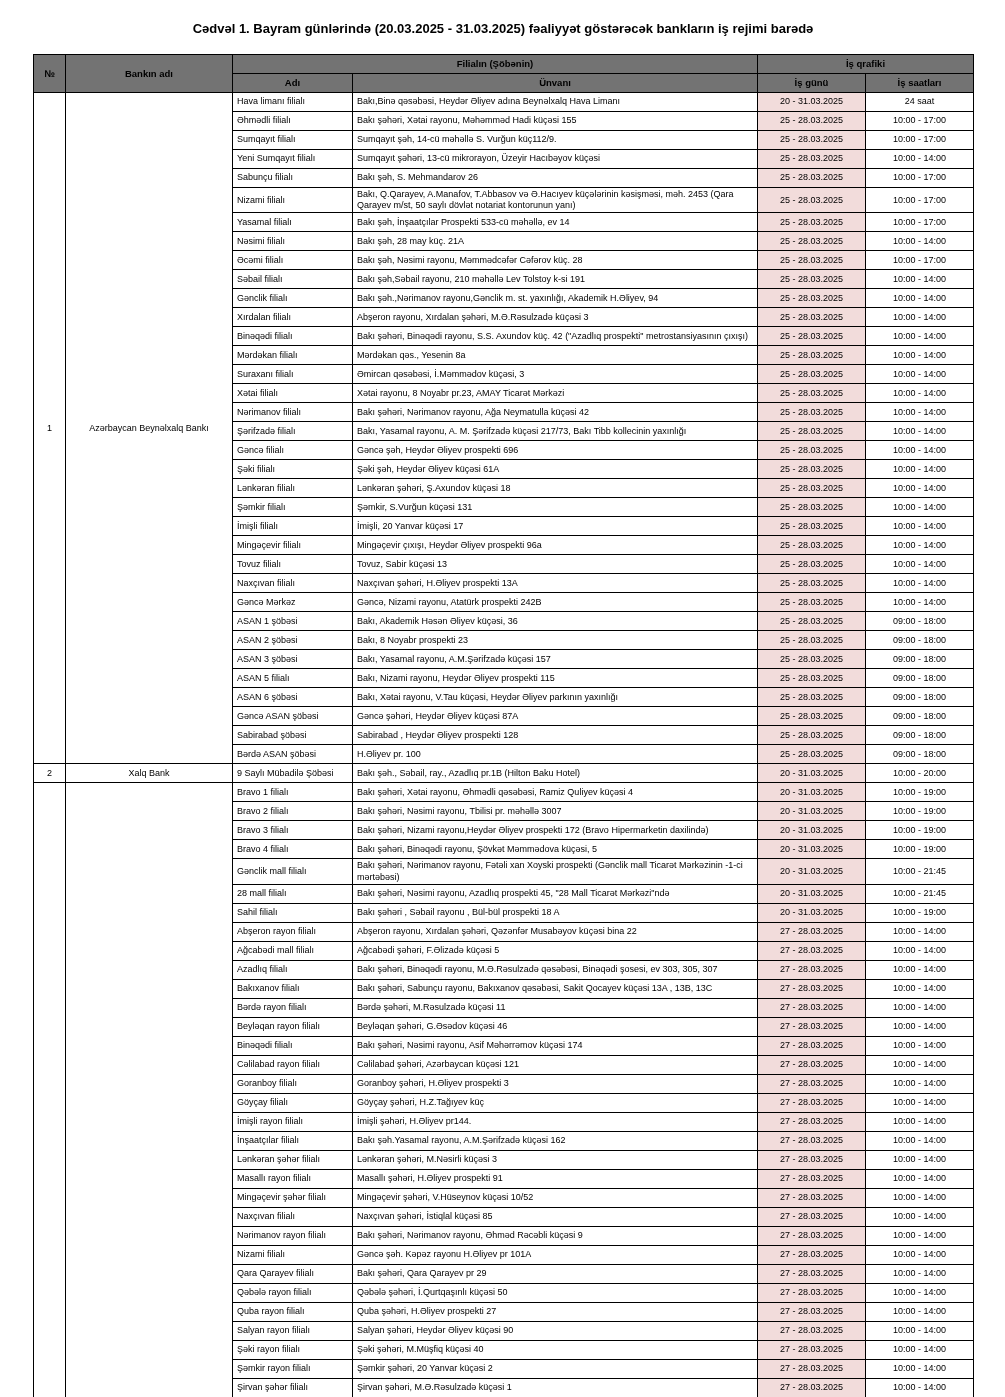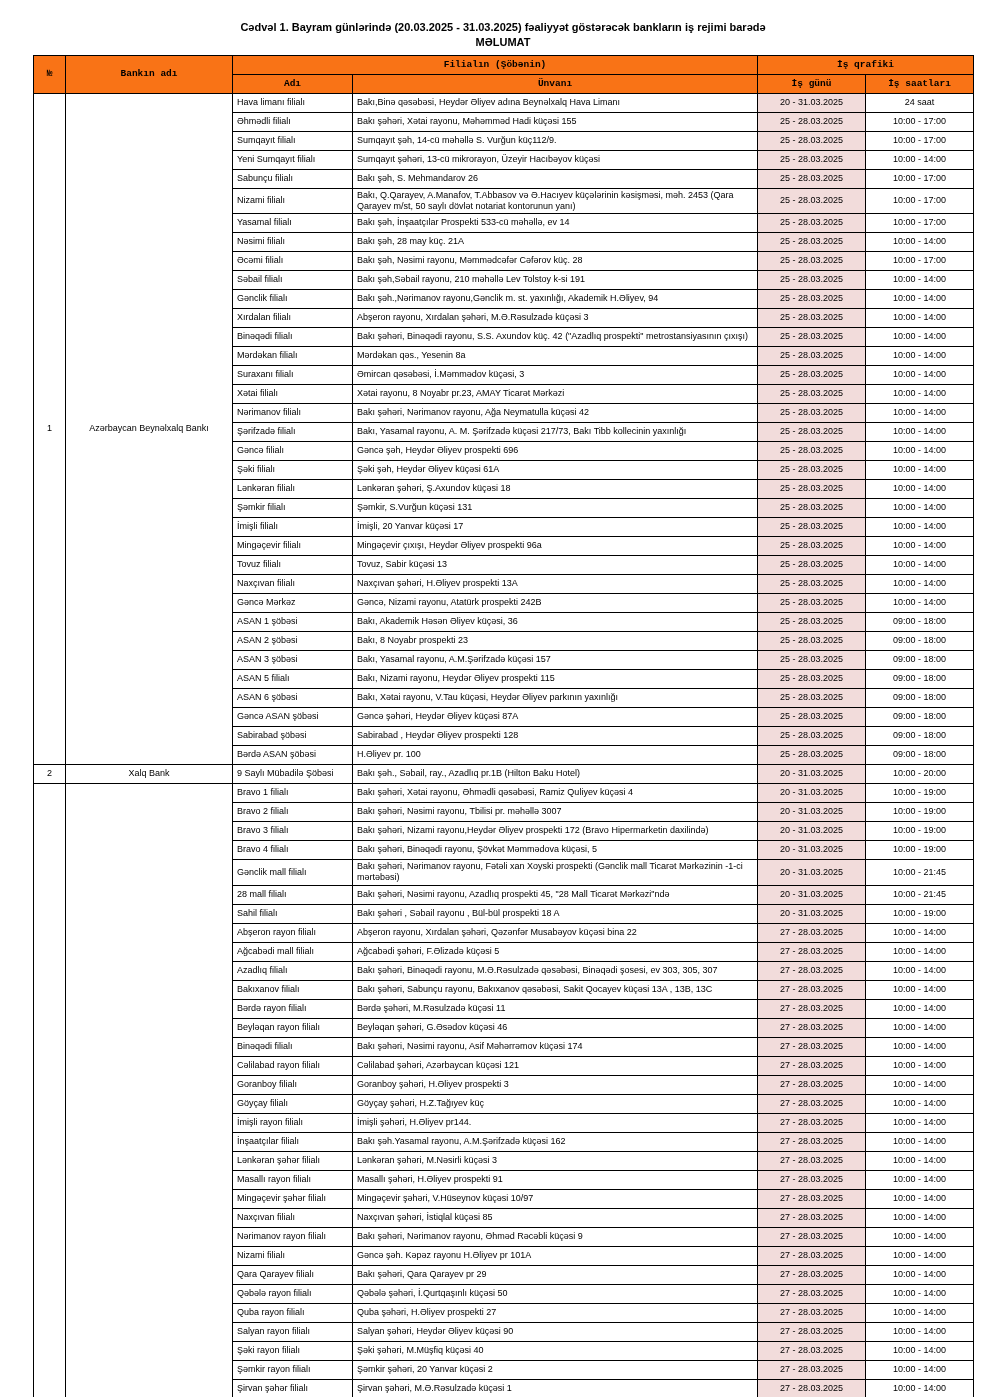--- a/index.html
+++ b/index.html
@@ -12,44 +12,43 @@
     font-family: "Liberation Sans", sans-serif;
     color: #000;
   }
   .page {
     padding: 20px 32px 0 33px;
     box-sizing: border-box;
   }
   .title {
     text-align: center;
     font-weight: bold;
-    font-size: 11px;
+    font-size: 13px;
     line-height: 1.4;
-    margin-bottom: 4px;
+    margin-bottom: 16px;
   }
   table {
     border-collapse: collapse;
     table-layout: fixed;
     width: 940px;
     font-size: 9px;
   }
   th, td {
     border: 1px solid #000;
     padding: 1px 4px;
     vertical-align: middle;
     overflow: hidden;
     line-height: 1.25;
   }
   thead th {
-    background: #f97316;
+    background: #737373;
     font-weight: bold;
     text-align: center;
     font-size: 9.5px;
     padding: 3px 4px;
-    font-family: Liberation Mono, monospace;
   }
   col.c-no   { width: 32px; }
   col.c-bank { width: 167px; }
   col.c-name { width: 120px; }
   col.c-addr { width: 405px; }
   col.c-days { width: 108px; }
   col.c-hrs  { width: 108px; }
   tbody td { height: 16px; }
   td.center { text-align: center; }
   td.days {
@@ -58,21 +57,20 @@
   }
   td.hours { text-align: center; }
   td.bname, td.addr { text-align: left; }
 </style>
 </head>
 <body>
 
 <div class="page">
   <div class="title">
     <div>Cədvəl 1. Bayram günlərində (20.03.2025 - 31.03.2025) fəaliyyət göstərəcək bankların iş rejimi barədə</div>
-    <div>MƏLUMAT</div>
   </div>
 
   <table>
     <colgroup>
       <col class="c-no">
         <col class="c-bank">
         <col class="c-name">
         <col class="c-addr">
         <col class="c-days">
         <col class="c-hrs">
@@ -435,21 +433,21 @@
           <td class="hours">10:00 - 14:00</td>
         </tr>
         <tr>
           <td class="bname">Masallı rayon filialı</td>
           <td class="addr">Masallı şəhəri,  H.Əliyev prospekti 91</td>
           <td class="days">27 - 28.03.2025</td>
           <td class="hours">10:00 - 14:00</td>
         </tr>
         <tr>
           <td class="bname">Mingəçevir şəhər filialı</td>
-          <td class="addr">Mingəçevir şəhəri, V.Hüseynov küçəsi 10/97</td>
+          <td class="addr">Mingəçevir şəhəri, V.Hüseynov küçəsi 10/52</td>
           <td class="days">27 - 28.03.2025</td>
           <td class="hours">10:00 - 14:00</td>
         </tr>
         <tr>
           <td class="bname">Naxçıvan filialı</td>
           <td class="addr">Naxçıvan şəhəri,  İstiqlal küçəsi 85</td>
           <td class="days">27 - 28.03.2025</td>
           <td class="hours">10:00 - 14:00</td>
         </tr>
         <tr>

